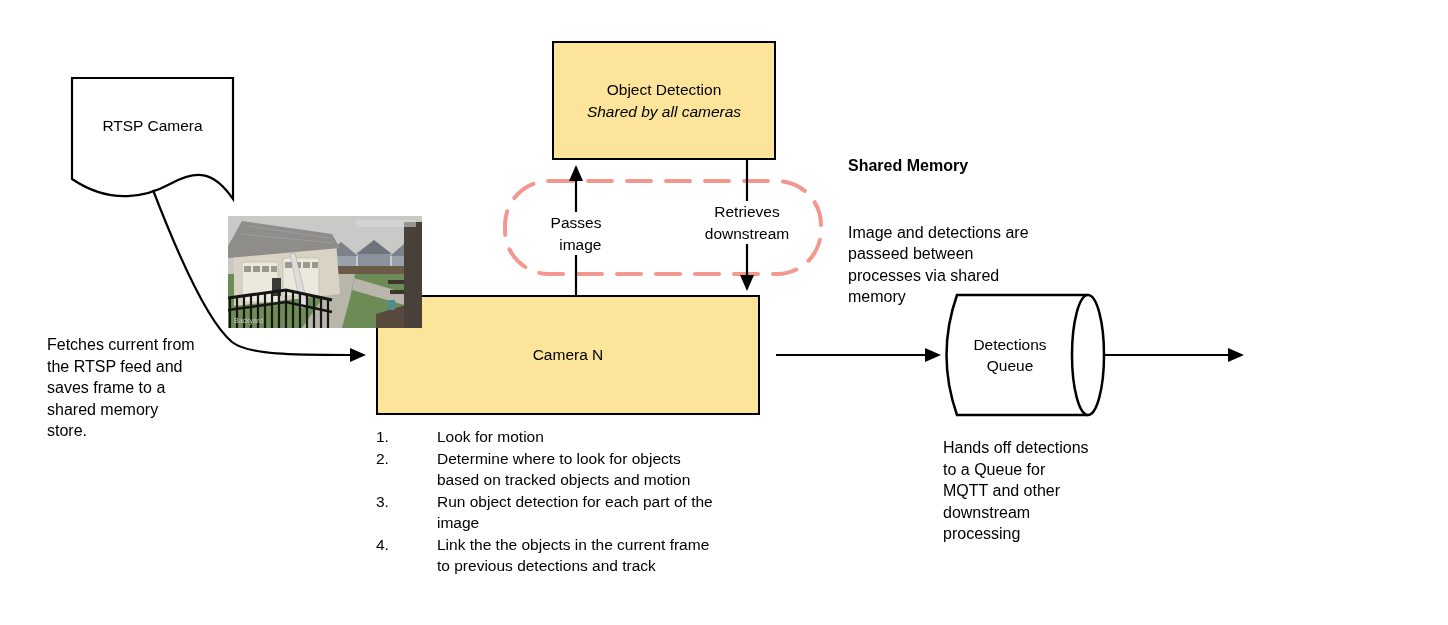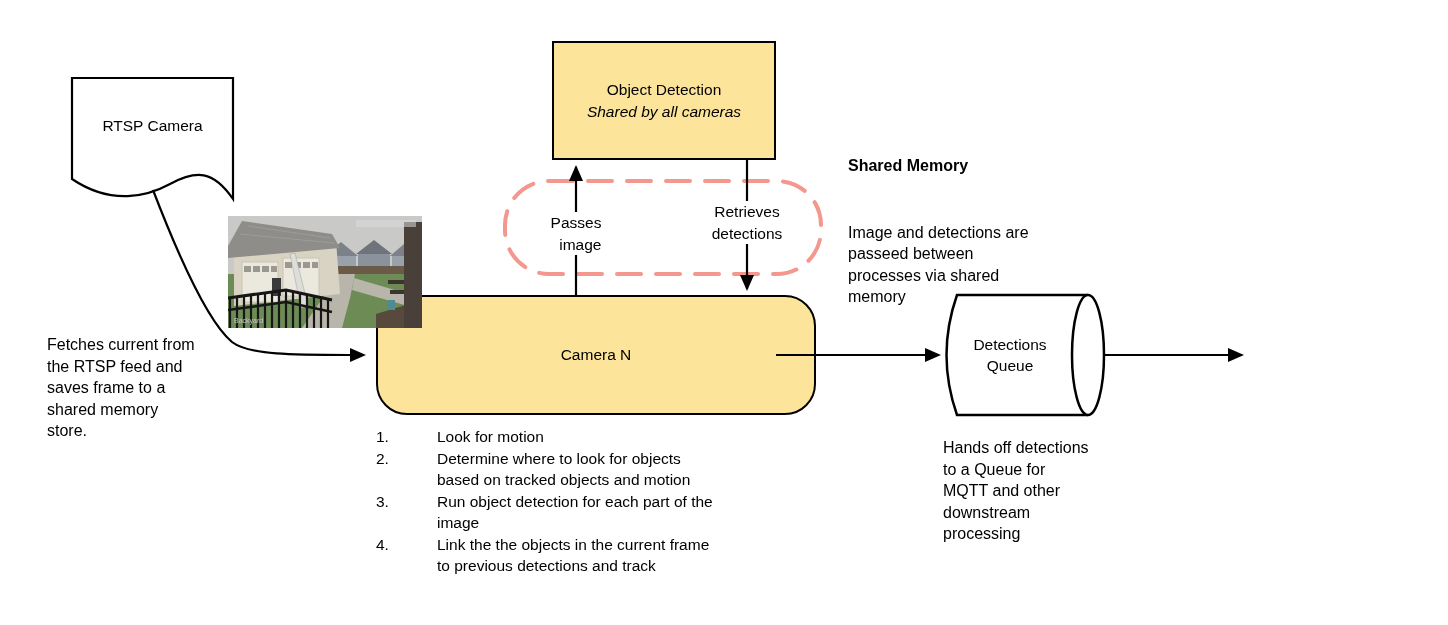--- a/index.html
+++ b/index.html
@@ -29,21 +29,21 @@
 </head>
 <body>
 
 <div class="canvas">
 
   <div class="box" style="left:552px;top:41px;width:224px;height:119px;">
     <div>Object Detection</div>
     <div class="subtitle">Shared by all cameras</div>
   </div>
 
-  <div class="box" style="left:376px;top:295px;width:440px;height:120px;border-radius:31px;">
+  <div class="box" style="left:376px;top:295px;width:384px;height:120px;">
     <div>Camera N</div>
   </div>
 
 
   <svg class="shape-layer" viewBox="0 0 1448 625">
     <defs>
       <marker id="ah" markerUnits="userSpaceOnUse" markerWidth="16" markerHeight="14" refX="14" refY="7" orient="auto">
         <path d="M0,0 L16,7 L0,14 Z" fill="#000"></path>
       </marker>
     </defs>
@@ -64,21 +64,21 @@
     <ellipse cx="1088" cy="355" rx="16" ry="60" fill="#fff" stroke="#000" stroke-width="2.5"></ellipse>
 
     <path d="M 1104 355 L 1242 355" fill="none" stroke="#000" stroke-width="2.2" marker-end="url(#ah)"></path>
   </svg>
 
   <div class="rtsp-label">RTSP Camera</div>
 
   <div class="arrow-label" style="left:576px;top:212px;text-align:right;">Passes
 image</div>
   <div class="arrow-label" style="left:747px;top:201px;">Retrieves
-detections</div>
+downstream</div>
 
   <div class="queue-label">Detections
 Queue</div>
 
   <div class="note" style="left:47px;top:334px;width:205px;">Fetches current from
 the RTSP feed and
 saves frame to a
 shared memory
 store.</div>
 

